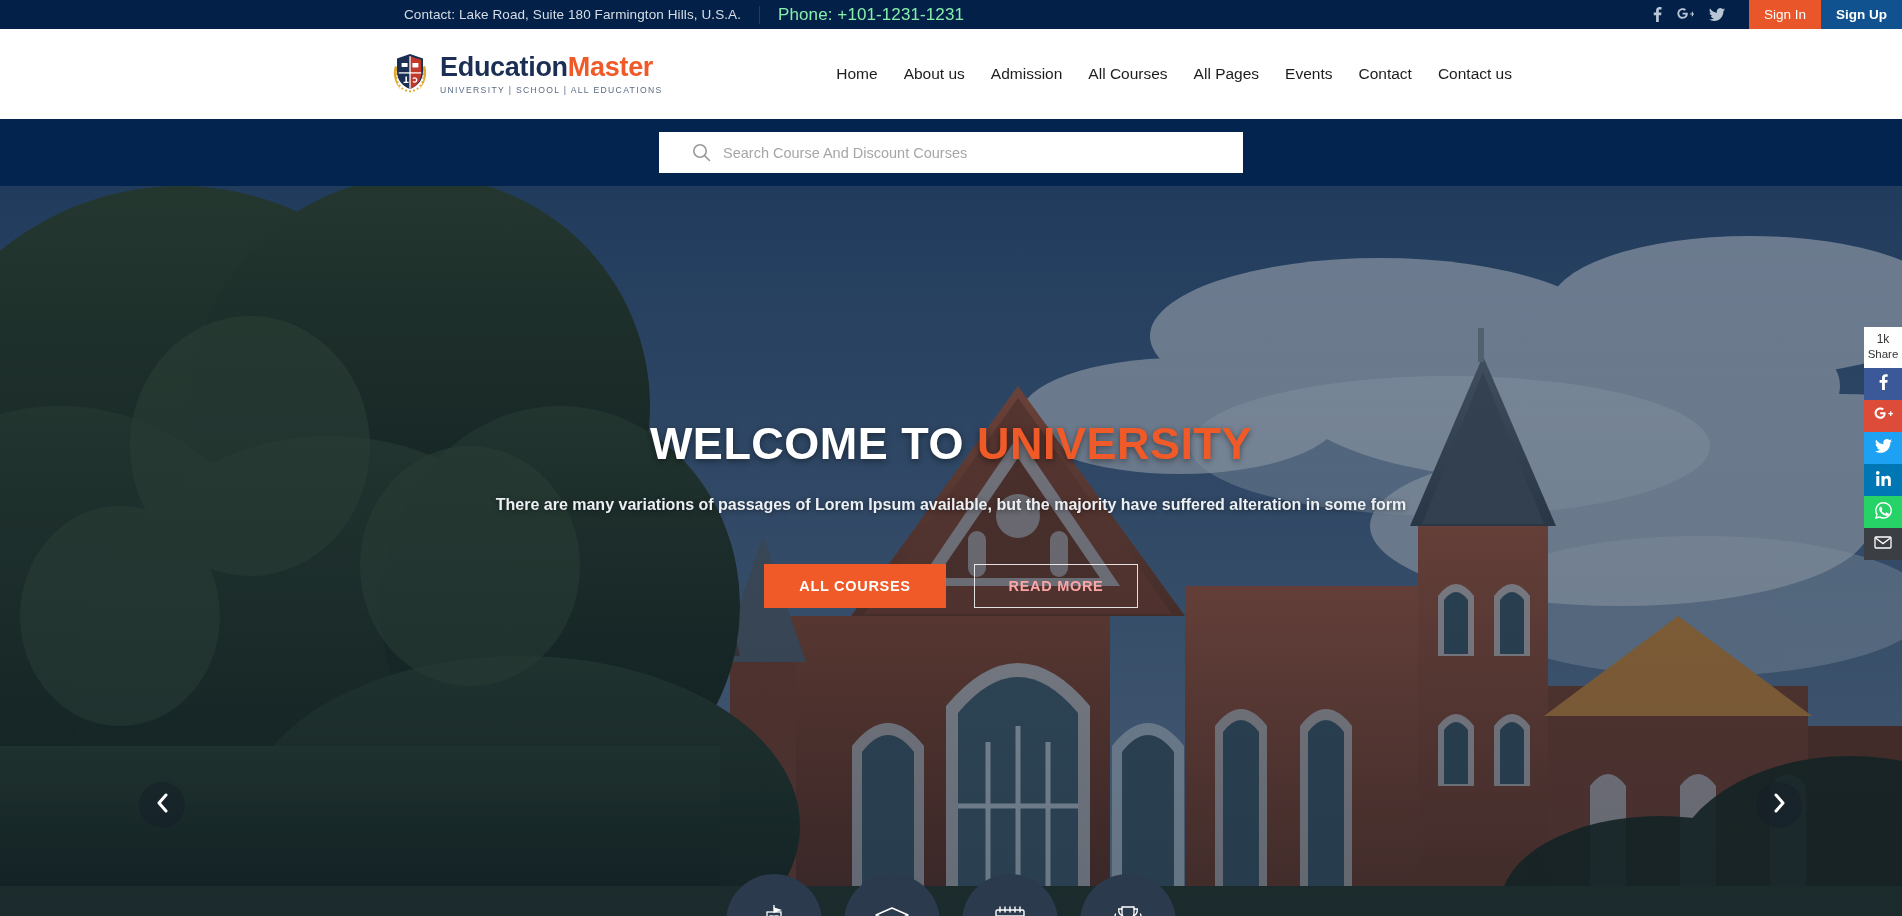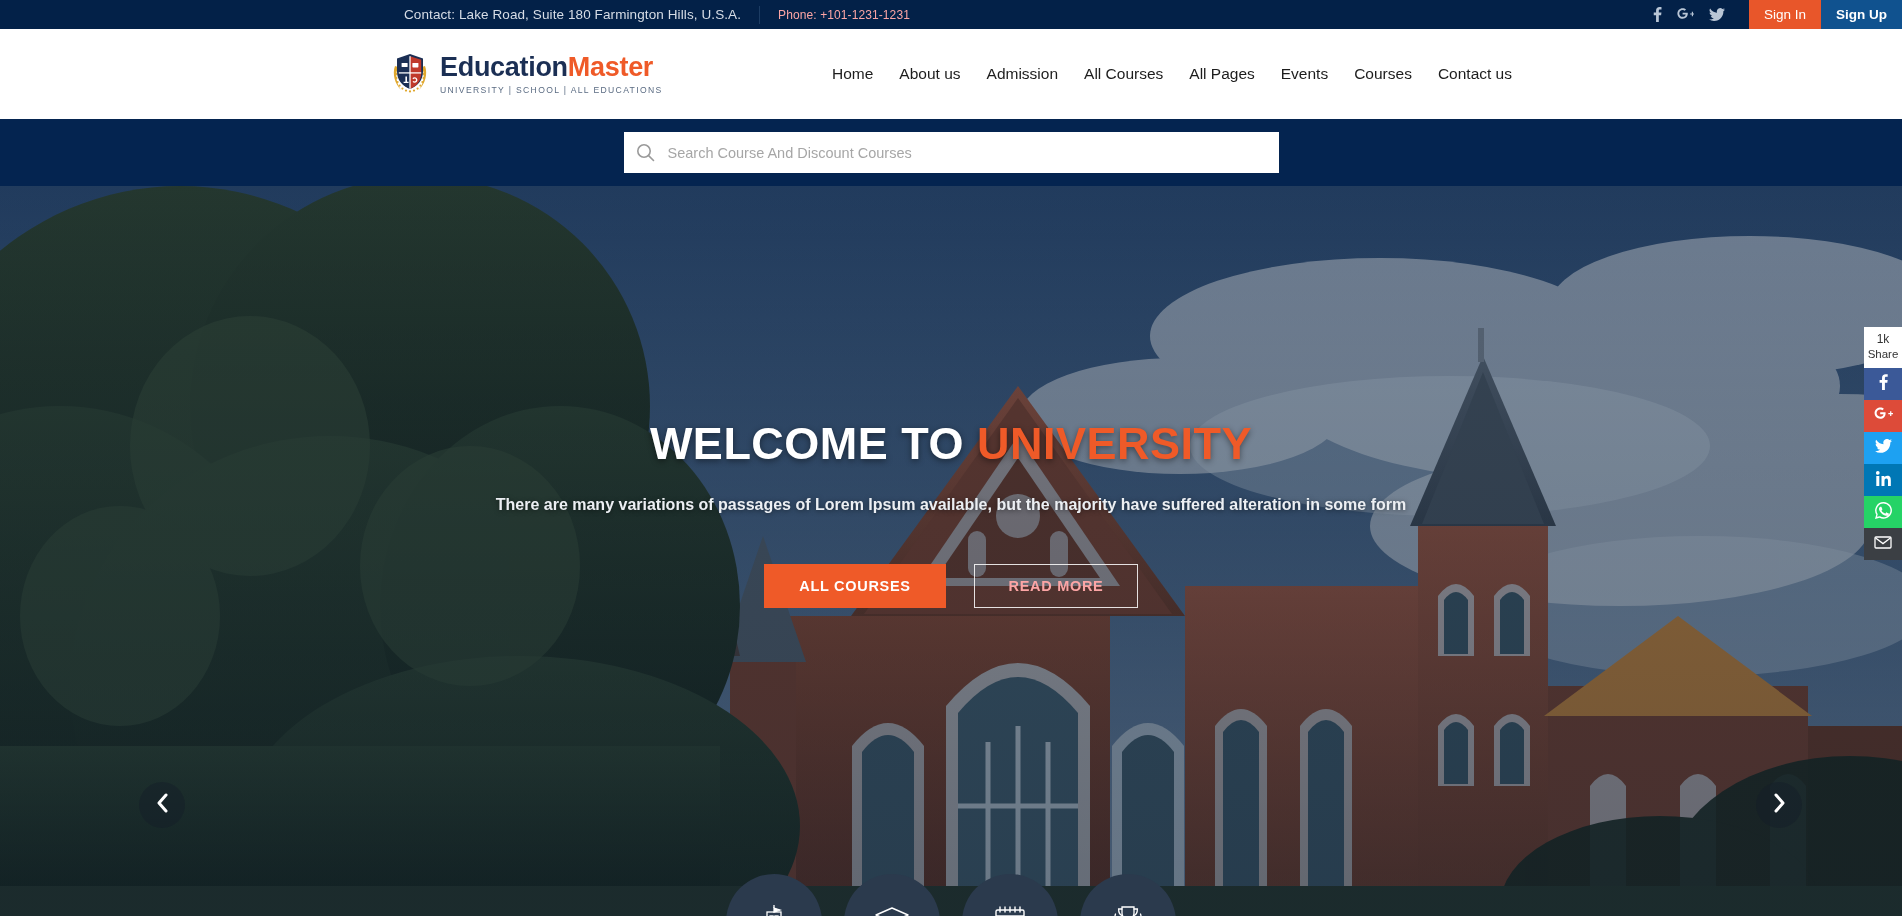--- a/index.html
+++ b/index.html
@@ -20,21 +20,21 @@
   }
   .contact-block {
     display:flex; align-items:center; margin-left:404px;
   }
   .contact-text {
     color:#d7dde6; font-size:13.5px; letter-spacing:.1px;
     padding-right:18px;
   }
   .contact-sep { width:1px; height:18px; background:#1c3c63; }
   .phone-text {
-    color:#fca5a5; font-size:12px; letter-spacing:.1px;
+    color:#86efac; font-size:17px; letter-spacing:.1px;
     padding-left:18px;
   }
   .top-right { margin-left:auto; display:flex; align-items:center; height:35px; }
   .social-top { display:flex; align-items:center; gap:15px; margin-right:24px; }
   .social-top .s-ico {
     color:#b9c6d6; font-size:14px; line-height:1; cursor:pointer;
     display:flex; align-items:center; justify-content:center;
   }
   .social-top svg { display:block; }
   .btn-signin {
@@ -66,21 +66,21 @@
     color:#1d1d1d; font-size:15.5px; text-decoration:none; cursor:pointer;
     white-space:nowrap;
   }
 
   
   .searchband {
     height:67px; background:#042450; display:flex;
     align-items:center; justify-content:center;
   }
   .searchbox {
-    width:655px; height:41px; display:flex; background:#fff; align-items:stretch;
+    width:584px; height:41px; display:flex; background:#fff; align-items:stretch;padding-left:20px;
   }
   .search-icon-cell {
     width:44px; display:flex; align-items:center; justify-content:center; flex:none;
   }
   .search-input {
     flex:1; border:none; outline:none; font-size:14.5px; color:#333;
     font-family:"Liberation Sans", sans-serif; background:transparent;
   }
   .search-input::placeholder { color:#a6a6a6; }
   .search-btn {
@@ -242,21 +242,21 @@
       </span>
     </div>
 
     <nav class="nav">
       <a>Home</a>
       <a>About us</a>
       <a>Admission</a>
       <a>All Courses</a>
       <a>All Pages</a>
       <a>Events</a>
-      <a>Courses</a>
+      <a>Contact</a>
       <a>Contact us</a>
     </nav>
   </div>
 
   <div class="searchband">
     <div class="searchbox">
       <span class="search-icon-cell">
         <svg width="19" height="19" viewBox="0 0 19 19" fill="none" stroke="#9a9a9a" stroke-width="1.6">
           <circle cx="8" cy="8" r="6.2"></circle>
             <line x1="12.6" y1="12.6" x2="17.5" y2="17.5" stroke-linecap="round"></line>

